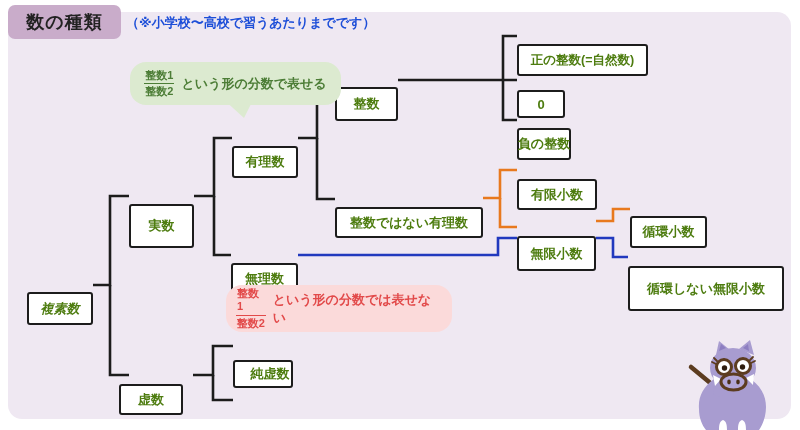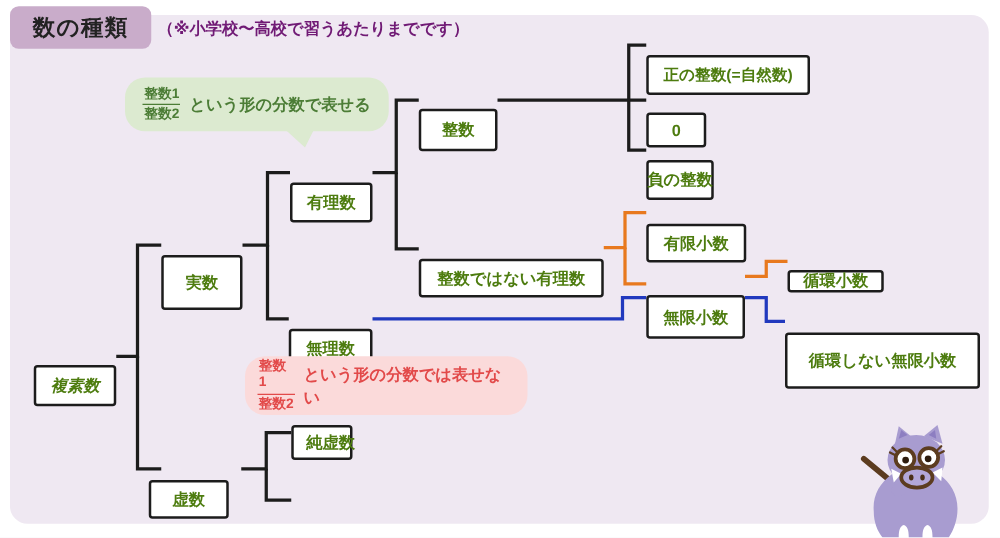--- a/index.html
+++ b/index.html
@@ -20,36 +20,36 @@
   }
   html,body{margin:0;padding:0;}
   body{font-family:"Liberation Sans","DejaVu Sans",sans-serif;background:#fff;}
   .stage{position:relative;width:800px;height:430px;background:#fff;overflow:hidden;}
   .panel{position:absolute;left:8px;top:12px;width:783px;height:407px;
          background:var(--panel-bg);border-radius:14px;}
   .title-box{position:absolute;left:8px;top:5px;width:113px;height:34px;
          background:var(--title-bg);border-radius:7px;display:flex;align-items:center;
          justify-content:center;font-size:18px;font-weight:bold;color:#222;
          letter-spacing:1px;z-index:4;}
-  .subtitle{position:absolute;left:126px;top:14px;font-size:13px;color:#701a75;
+  .subtitle{position:absolute;left:126px;top:14px;font-size:13px;color:#1d4ed8;
          font-weight:600;z-index:4;}
   svg.wires{position:absolute;left:0;top:0;width:800px;height:430px;z-index:1;
          pointer-events:none;}
   .wire-black{fill:none;stroke:var(--ink);stroke-width:2.6;}
   .wire-orange{fill:none;stroke:var(--line-orange);stroke-width:2.6;}
   .wire-blue{fill:none;stroke:var(--line-blue);stroke-width:2.6;}
   .tail-green{fill:var(--green-bubble-bg);stroke:none;}
   .tail-pink{fill:var(--pink-bubble-bg);stroke:none;}
   .node{position:absolute;background:var(--box-bg);border:2px solid var(--ink);
         border-radius:3px;display:flex;align-items:center;justify-content:center;
         font-size:13px;font-weight:600;color:#4d7c0f;z-index:2;box-sizing:border-box;
         white-space:nowrap;margin-top:24px;}
   .bubble{position:absolute;border-radius:16px;display:flex;align-items:center;
         justify-content:center;gap:7px;font-size:13px;font-weight:bold;z-index:2;
-        box-sizing:border-box;padding:0 10px;}
+        box-sizing:border-box;padding:0 10px;margin-left:30px;}
   .bubble.green{background:var(--green-bubble-bg);color:var(--green-text);}
   .bubble.pink{background:var(--pink-bubble-bg);color:var(--pink-text);}
   .frac{display:inline-flex;flex-direction:column;align-items:center;
         font-size:11px;line-height:1.2;font-weight:bold;}
   .frac .num{border-bottom:1.6px solid currentColor;padding:0 1px 1px 1px;}
   .frac .den{padding-top:1px;}
   svg.mascot{position:absolute;left:670px;top:337px;width:125px;height:95px;z-index:3;}
   .m-body{fill:var(--mascot-purple);}
   .m-ear-in{fill:var(--mascot-purple-dark);}
   .m-brown{stroke:var(--mascot-brown);}
@@ -96,24 +96,24 @@
   <div class="node" style="left:129px;top:180px;width:65px;height:44px;">実数</div>
   <div class="node" style="left:232px;top:122px;width:66px;height:32px;">有理数</div>
   <div class="node" style="left:231px;top:239px;width:67px;height:32px;">無理数</div>
   <div class="node" style="left:335px;top:63px;width:63px;height:34px;">整数</div>
   <div class="node" style="left:517px;top:20px;width:131px;height:32px;font-size:12.5px;">正の整数(=自然数)</div>
   <div class="node" style="left:517px;top:66px;width:48px;height:28px;">0</div>
   <div class="node" style="left:517px;top:104px;width:54px;height:32px;">負の整数</div>
   <div class="node" style="left:335px;top:183px;width:148px;height:31px;">整数ではない有理数</div>
   <div class="node" style="left:517px;top:155px;width:80px;height:31px;">有限小数</div>
   <div class="node" style="left:517px;top:212px;width:79px;height:35px;">無限小数</div>
-  <div class="node" style="left:630px;top:192px;width:77px;height:18px;">循環小数</div>
+  <div class="node" style="left:630px;top:192px;width:77px;height:32px;">循環小数</div>
   <div class="node" style="left:628px;top:242px;width:156px;height:45px;">循環しない無限小数</div>
   <div class="node" style="left:119px;top:360px;width:64px;height:31px;">虚数</div>
-  <div class="node" style="left:233px;top:316px;width:49px;height:28px;padding-left:14px;">純虚数</div>
+  <div class="node" style="left:233px;top:336px;width:60px;height:28px;padding-left:14px;">純虚数</div>
 
   <div class="bubble green" style="left:100px;top:62px;width:211px;height:43px;">
     <span class="frac">
       <span class="num">整数1</span>
       <span class="den">整数2</span>
     </span>
     <span>という形の分数で表せる</span>
   </div>
 
   <div class="bubble pink" style="left:196px;top:285px;width:226px;height:47px;">

